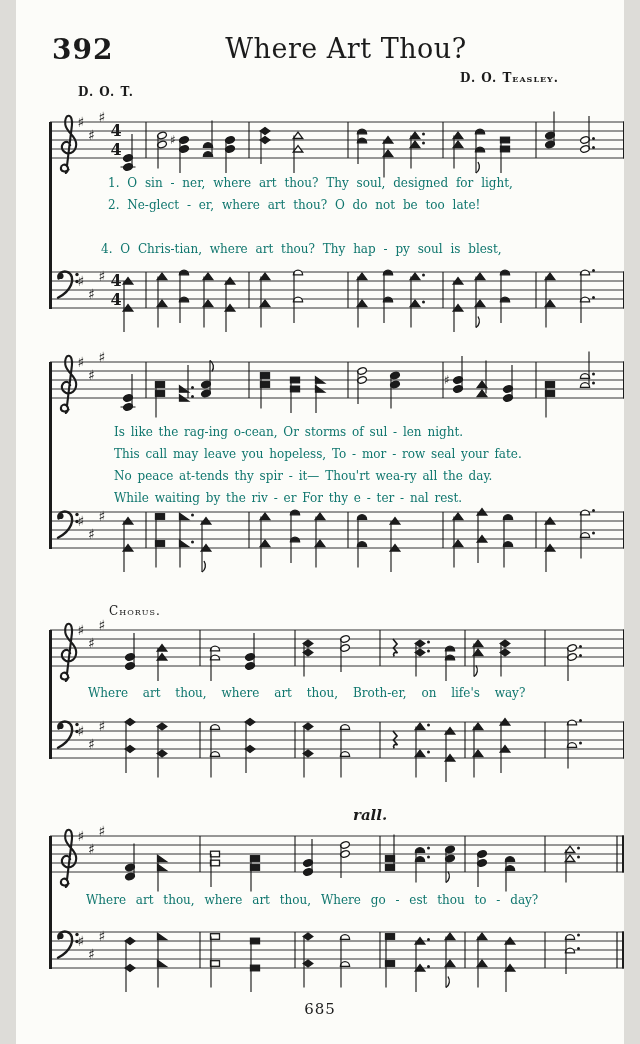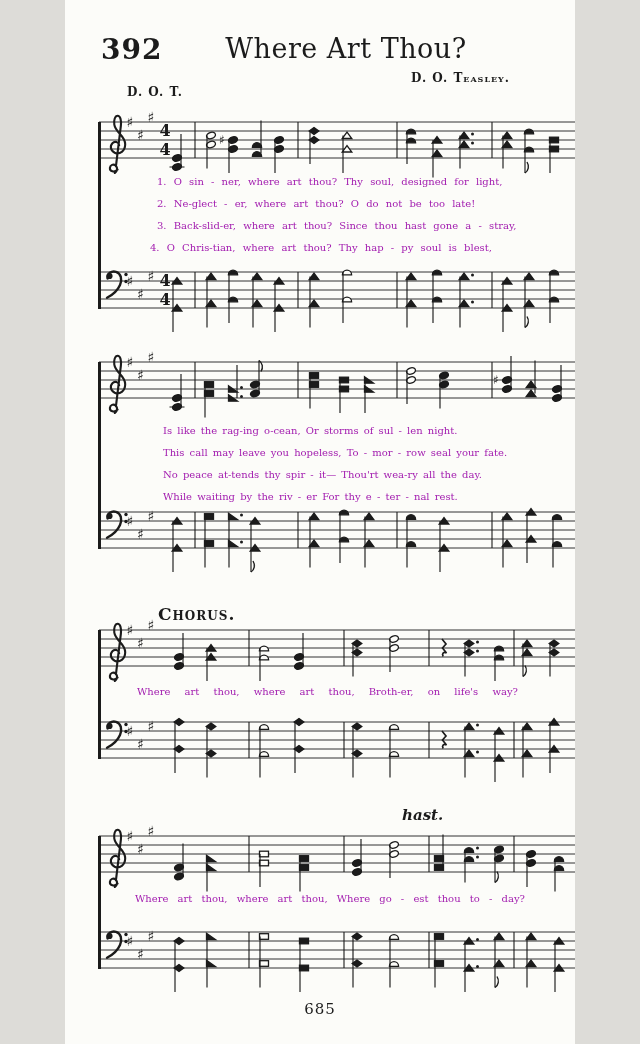--- a/index.html
+++ b/index.html
@@ -1,24 +1,24 @@
 <!DOCTYPE html>
 <html><head>
 <meta charset="utf-8">
 <style>
   html,body{margin:0;padding:0;background:#dddcd8;}
-  .page{position:relative;width:510px;height:1044px;margin:0 auto;background:#fcfcf9;
+  .page{position:relative;width:608px;height:1044px;margin:0 auto;background:#fcfcf9;
         font-family:"DejaVu Serif",serif;color:#1b1b1b;overflow:hidden;}
   .abs{position:absolute;}
   .hymn-no{font-size:28px;font-weight:bold;letter-spacing:1px;}
   .title{font-size:27px;font-weight:normal;text-align:center;letter-spacing:0.5px;}
   .attrib{font-size:12px;font-weight:bold;letter-spacing:1px;font-variant:small-caps;}
-  .lyr{position:absolute;white-space:nowrap;font-size:10px;color:#a21caf;}
+  .lyr{position:absolute;white-space:nowrap;font-size:12px;color:#0f766e;}
   .ws4{word-spacing:4px;} .ws2{word-spacing:2px;} .ws11{word-spacing:11px;} .ws6{word-spacing:6px;}
-  .chorus-label{font-size:17px;font-variant:small-caps;letter-spacing:1px;font-weight:bold;}
+  .chorus-label{font-size:12px;font-variant:small-caps;letter-spacing:1px;}
   .rall{font-size:15px;font-style:italic;font-weight:bold;}
   .pageno{font-size:15px;text-align:center;letter-spacing:1px;}
   .sysline{position:absolute;width:2.6px;background:#1b1b1b;}
   svg{position:absolute;overflow:visible;}
 </style>
 </head>
 <body>
 
 <div class="page">
 
@@ -95,21 +95,20 @@
       <ellipse cx="0" cy="0" rx="4.6" ry="3.1" transform="translate(500,34.5) rotate(-18)" fill="#1b1b1b" stroke="#1b1b1b" stroke-width="1.3"></ellipse>
       <line x1="504" y1="1.5" x2="504" y2="34.5" stroke="#1b1b1b" stroke-width="1.15"></line>
       <ellipse cx="0" cy="0" rx="4.6" ry="3.1" transform="translate(535,30) rotate(-18)" fill="#fcfcf9" stroke="#1b1b1b" stroke-width="1.3"></ellipse>
       <ellipse cx="0" cy="0" rx="4.6" ry="3.1" transform="translate(535,39) rotate(-18)" fill="#fcfcf9" stroke="#1b1b1b" stroke-width="1.3"></ellipse>
       <line x1="539" y1="6" x2="539" y2="39" stroke="#1b1b1b" stroke-width="1.15"></line>
       <circle cx="543.5" cy="28.5" r="1.5" fill="#1b1b1b"></circle>
       <circle cx="543.5" cy="37.5" r="1.5" fill="#1b1b1b"></circle>
     </svg>
   <div class="lyr ws4" style="left:92px;top:176px;">1. O  sin - ner,  where  art thou?  Thy  soul, designed for light,</div>
   <div class="lyr ws4" style="left:92px;top:198px;">2. Ne-glect - er,  where  art thou?  O  do  not be  too late!</div>
-  <div class="lyr ws4" style="left:92px;top:220px;">3. Back-slid-er,  where  art thou?  Since thou hast gone a - stray,</div>
   <div class="lyr ws4" style="left:85px;top:242px;">4. O Chris-tian,  where  art thou?  Thy  hap - py  soul  is blest,</div>
   <svg id="s1b" style="left:34px;top:260px;" width="586" height="70">
       <line x1="0" y1="12" x2="578" y2="12" stroke="#1b1b1b" stroke-width="0.9"></line>
       <line x1="0" y1="21" x2="578" y2="21" stroke="#1b1b1b" stroke-width="0.9"></line>
       <line x1="0" y1="30" x2="578" y2="30" stroke="#1b1b1b" stroke-width="0.9"></line>
       <line x1="0" y1="39" x2="578" y2="39" stroke="#1b1b1b" stroke-width="0.9"></line>
       <line x1="0" y1="48" x2="578" y2="48" stroke="#1b1b1b" stroke-width="0.9"></line>
       <g transform="translate(5,12)">
         <circle cx="5.5" cy="4" r="3.1" fill="#1b1b1b"></circle>
         <path d="M3.5,6.5 C3,1.5 7.5,-1.5 12,-0.2 C17,1.3 18.5,7.5 16,13 C13.2,19.5 6.5,24 3,25.8" fill="none" stroke="#1b1b1b" stroke-width="2.4" stroke-linecap="round"></path>
@@ -433,21 +432,21 @@
       <path d="M450.2,15 L459.8,15 L455,8.6 Z" fill="#1b1b1b" stroke="#1b1b1b" stroke-width="1.3"></path>
       <path d="M450.2,42 L459.8,42 L455,35.6 Z" fill="#1b1b1b" stroke="#1b1b1b" stroke-width="1.3"></path>
       <line x1="451" y1="12" x2="451" y2="63" stroke="#1b1b1b" stroke-width="1.15"></line>
       <path d="M517.4,14.8 A4.6,4.6 0 0 1 526.6,14.8 Z" fill="#fcfcf9" stroke="#1b1b1b" stroke-width="1.3"></path>
       <path d="M517.4,37.3 A4.6,4.6 0 0 1 526.6,37.3 Z" fill="#fcfcf9" stroke="#1b1b1b" stroke-width="1.3"></path>
       <line x1="518" y1="12" x2="518" y2="58.5" stroke="#1b1b1b" stroke-width="1.15"></line>
       <circle cx="530.5" cy="10.5" r="1.5" fill="#1b1b1b"></circle>
       <circle cx="530.5" cy="33" r="1.5" fill="#1b1b1b"></circle>
     </svg>
 
-  <div class="abs rall" style="left:337px;top:806px;">hast.</div>
+  <div class="abs rall" style="left:337px;top:806px;">rall.</div>
   <div class="sysline" style="left:33px;top:836px;height:133px;"></div>
   <svg id="s4t" style="left:34px;top:824px;" width="586" height="76">
       <line x1="0" y1="12" x2="578" y2="12" stroke="#1b1b1b" stroke-width="0.9"></line>
       <line x1="0" y1="21" x2="578" y2="21" stroke="#1b1b1b" stroke-width="0.9"></line>
       <line x1="0" y1="30" x2="578" y2="30" stroke="#1b1b1b" stroke-width="0.9"></line>
       <line x1="0" y1="39" x2="578" y2="39" stroke="#1b1b1b" stroke-width="0.9"></line>
       <line x1="0" y1="48" x2="578" y2="48" stroke="#1b1b1b" stroke-width="0.9"></line>
       <path d="M12.6,47.5 C9.2,51 4.6,49.3 4.9,45.8 C5.2,42.9 8.4,41.6 10.6,43.5 C12.9,45.5 12.4,49.6 9.8,51 M10.9,44.5 L15.9,3.5 C16.5,-1.8 15.2,-6.2 12.7,-6.2 C10,-6.2 8.6,-1.9 9.3,2.6 C10.6,10.8 20.2,13.6 20.2,22.2 C20.2,29.2 14.6,32.6 10.1,30.9 C5.8,29.3 4.5,24.1 7.4,21.2 C9.7,18.9 13.6,19.9 14.2,23.2" transform="translate(6,12)" fill="none" stroke="#1b1b1b" stroke-width="2.1" stroke-linecap="round"></path>
       <text x="31" y="16.8" font-size="14" font-family="&quot;DejaVu Sans&quot;,sans-serif" font-weight="normal" fill="#1b1b1b" text-anchor="middle">♯</text>
       <text x="41.5" y="30.3" font-size="14" font-family="&quot;DejaVu Sans&quot;,sans-serif" font-weight="normal" fill="#1b1b1b" text-anchor="middle">♯</text>

